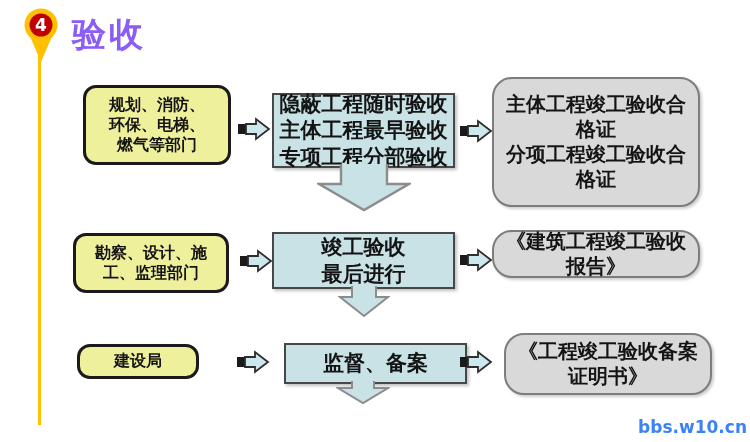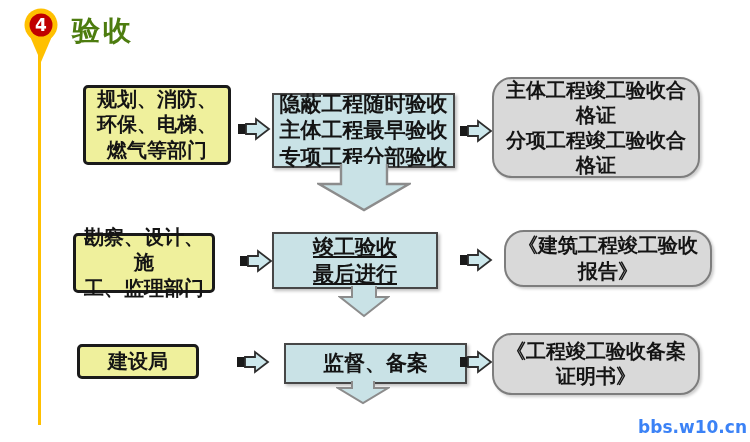--- a/index.html
+++ b/index.html
@@ -7,53 +7,53 @@
     width:750px;height:442px;position:relative;background:#ffffff;
     font-family:"DejaVu Sans","Liberation Sans",sans-serif;
     overflow:hidden;
   }
   .abs{position:absolute;}
   
   #pin{left:20px;top:6px;width:42px;height:58px;}
   #guide-line{left:38px;top:54px;width:3px;height:371px;background:#ffc000;}
   
   #page-title{
-    left:72px;top:12px;font-size:28px;font-weight:bold;color:#4d7c0f;
+    left:72px;top:12px;font-size:34px;font-weight:bold;color:#8b5cf6;
     letter-spacing:3px;
   }
   
   .box{
     position:absolute;display:flex;align-items:center;justify-content:center;
     text-align:center;font-weight:bold;color:#141414;white-space:pre-line;
     box-sizing:border-box;line-height:1.26;
   }
   .source{
-    background:#eff09c;border:3px solid #1a1a1a;border-radius:5px;
-    font-size:20px;
+    background:#eff09c;border:3px solid #1a1a1a;border-radius:13px;
+    font-size:16px;
   }
   .process{
     background:#c9e2e6;border:2px solid #474747;font-size:21px;
     box-shadow:2px 2px 3px rgba(0,0,0,.25);
   }
   .output{
     background:#d9d9d9;border:2px solid #7d7d7d;border-radius:20px;
     font-size:20px;box-shadow:2px 2px 3px rgba(0,0,0,.2);
   }
   
   #src1{left:83px;top:85px;width:148px;height:80px;}
   #proc1{left:272px;top:93px;width:183px;height:75px;}
-  #out1{left:492px;top:77px;width:208px;height:101px;line-height:1.25;}
+  #out1{left:492px;top:77px;width:208px;height:130px;line-height:1.25;}
   
-  #src2{left:73px;top:233px;width:142px;height:60px;}
-  #proc2{left:272px;top:232px;width:166px;height:57px;text-decoration:underline;}
-  #out2{left:504px;top:230px;width:208px;height:57px;}
+  #src2{left:73px;top:233px;width:156px;height:60px;}
+  #proc2{left:272px;top:232px;width:183px;height:57px;}
+  #out2{left:492px;top:230px;width:208px;height:48px;}
   
   #src3{left:77px;top:344px;width:122px;height:35px;}
   #proc3{left:284px;top:343px;width:183px;height:41px;}
-  #out3{left:492px;top:333px;width:208px;height:62px;}
+  #out3{left:504px;top:333px;width:208px;height:62px;}
   
   .rarrow{width:34px;height:24px;}
   #ra1{left:237px;top:117px;}
   #ra2{left:459px;top:119px;}
   #ra3{left:239px;top:249px;}
   #ra4{left:459px;top:248px;}
   #ra5{left:236px;top:350px;}
   #ra6{left:459px;top:350px;}
   #da1{left:317px;top:164px;width:94px;height:48px;}
   #da2{left:338px;top:286px;width:52px;height:32px;}

